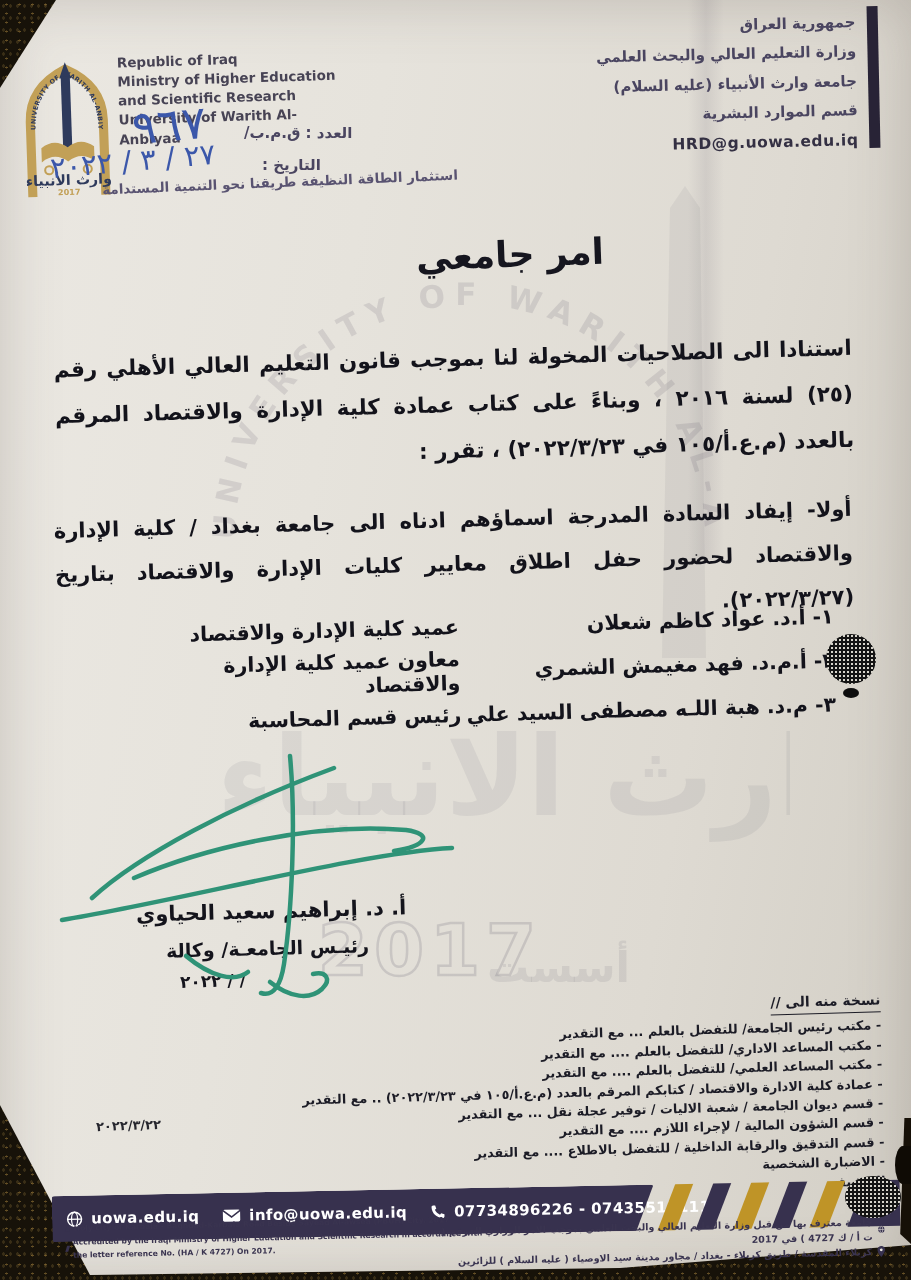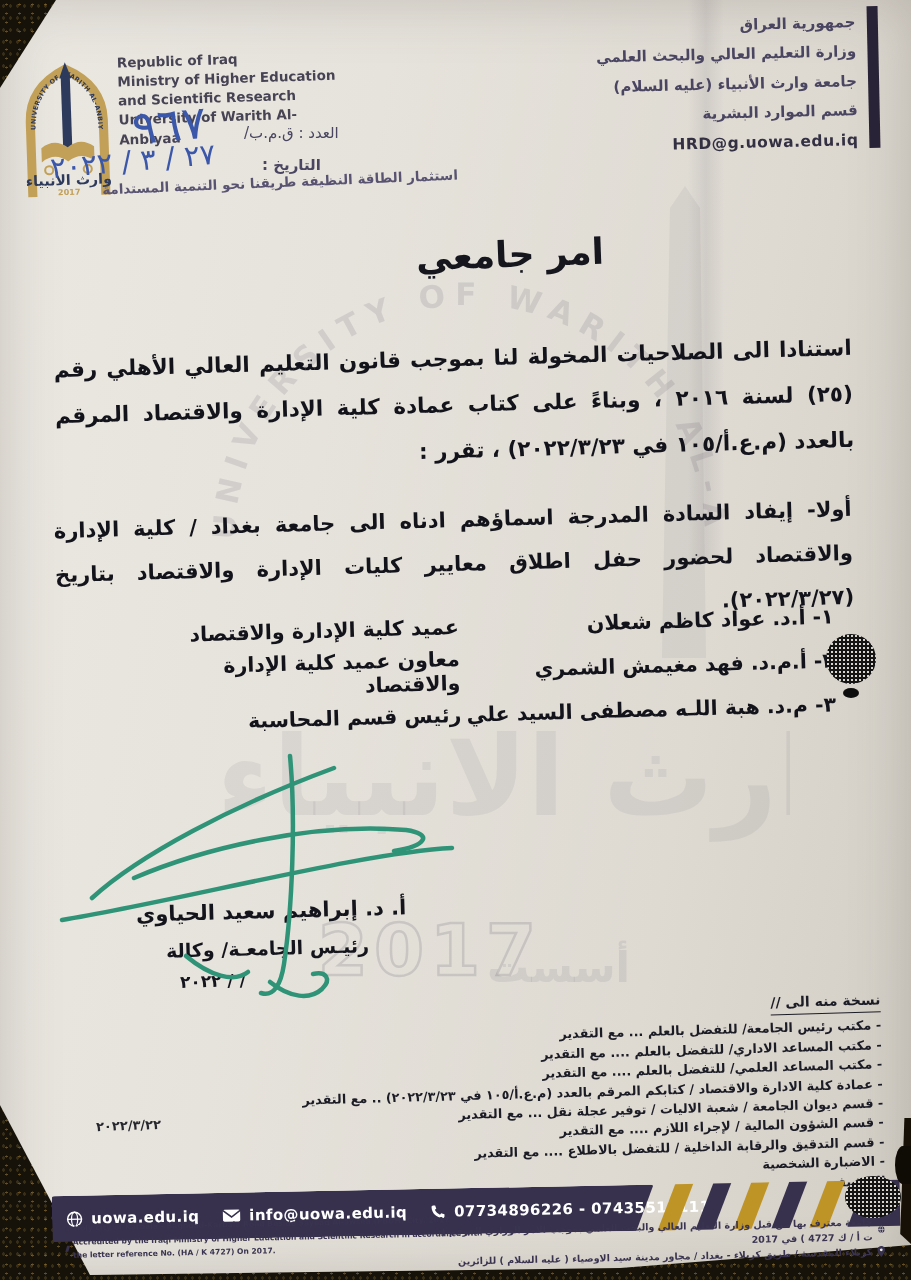--- a/index.html
+++ b/index.html
@@ -19,21 +19,21 @@
   .tilt{transform:rotate(-1.6deg);}
   .ar{direction:rtl;unicode-bidi:isolate;}
   
   .header-bar{right:32px;top:6px;width:11px;height:142px;background:#282336;transform:rotate(-1.2deg);}
   .header-ar{right:54px;top:12px;width:320px;text-align:right;font-weight:bold;
     font-size:15px;line-height:1.95;color:#4a4560;transform:rotate(-1.4deg);}
   .header-ar .latin{font-size:15.5px;color:#343043;letter-spacing:.5px;}
   .logo{left:16px;top:56px;width:102px;height:142px;transform:rotate(-2deg);}
   .header-en{left:118px;top:50px;width:225px;font-size:13.5px;font-weight:bold;
     color:#474354;line-height:1.42;transform:rotate(-1.8deg);}
-  .ref-label{left:244px;top:124px;font-size:15px;font-weight:normal;color:#4a4560;}
+  .ref-label{left:244px;top:124px;font-size:15px;font-weight:bold;color:#4a4560;}
   .date-label{left:262px;top:156px;font-size:15px;font-weight:bold;color:#4a4560;}
   .hand{color:#3b57aa;font-weight:400;}
   .ref-number{left:132px;top:98px;font-size:46px;letter-spacing:14px;transform:rotate(-5deg);}
   .date-value{left:50px;top:144px;font-size:29px;letter-spacing:3px;transform:rotate(-5deg);}
   .slogan{left:96px;top:172px;width:368px;font-size:13.5px;font-weight:bold;color:#595371;
     text-align:center;line-height:1.5;transform:rotate(-2.4deg);}
   .doc-title{left:394px;top:234px;width:232px;text-align:center;font-size:36px;font-weight:bold;
     color:#16161f;transform:rotate(-2.1deg);letter-spacing:1px;}
   
   .body-text{right:58px;top:336px;width:798px;font-size:21.5px;font-weight:bold;color:#13131b;

